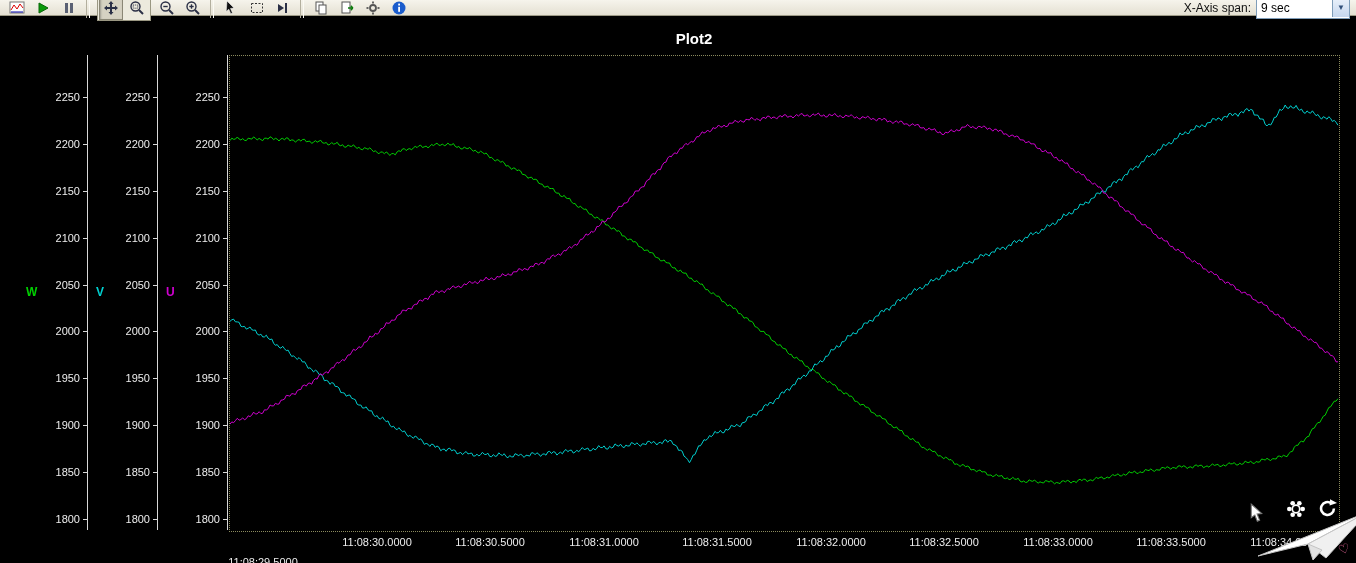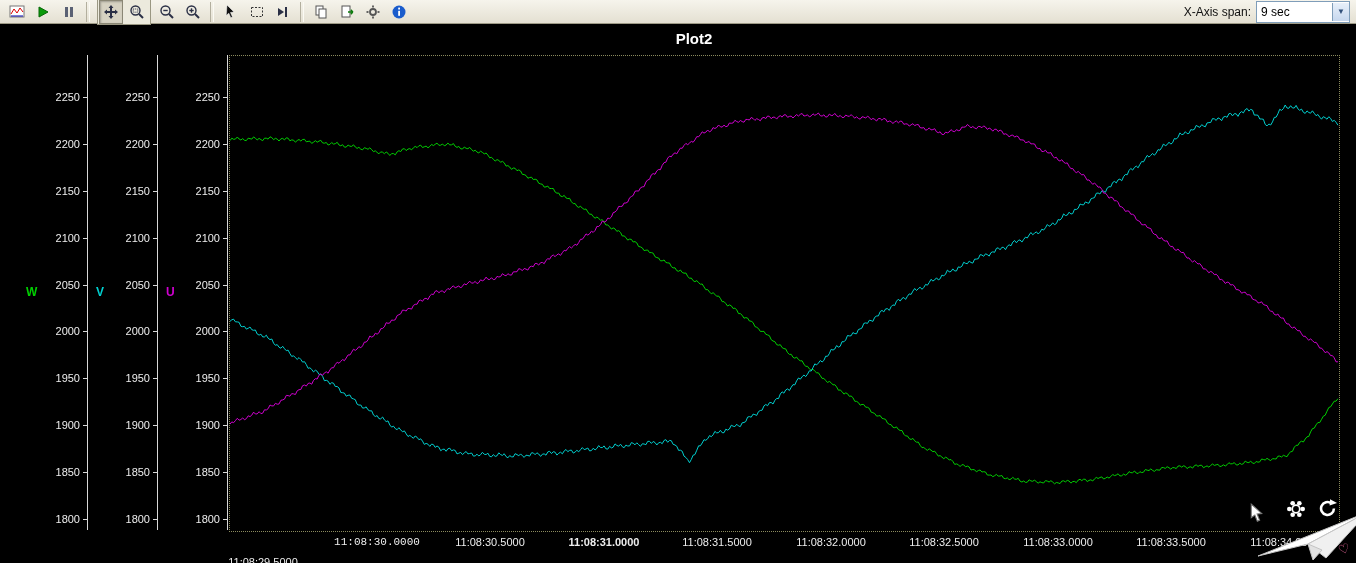--- a/index.html
+++ b/index.html
@@ -1,20 +1,20 @@
 <!DOCTYPE html>
 <html><head>
 <meta charset="utf-8">
 <style>
   html,body{margin:0;padding:0;background:#000;}
   #app{position:relative;width:1356px;height:563px;overflow:hidden;background:#000;
        font-family:"Liberation Sans",sans-serif;}
 
   
-  #toolbar{position:absolute;top:0;left:0;width:1356px;height:24px;
+  #toolbar{position:absolute;top:0;left:0;width:1356px;height:16px;
            background:linear-gradient(#f6f4ec,#e4e0d2);
            border-bottom:1px solid #9d9a86;display:flex;align-items:center;
            padding:0 4px;box-sizing:border-box;}
   .tb{width:24px;height:24px;border:1px solid transparent;background:transparent;
       padding:0;margin:0 1px;display:flex;align-items:center;justify-content:center;cursor:default;}
   .tb.pressed{border:1px solid #8a8775;background:#d6d2c2;
       box-shadow:inset 1px 1px 2px rgba(0,0,0,.25);}
   .tool-group{display:flex;border:1px solid #9a9782;margin:0 3px;background:#eceadd;}
   .sep{width:2px;height:20px;margin:0 4px;border-left:1px solid #b3af9e;border-right:1px solid #fbfaf4;}
   .tb-spacer{flex:1;}
@@ -224,23 +224,23 @@
     <div id="plot-area">
       <svg id="traces" width="1109" height="475" viewBox="0 0 1109 475">
           <polyline points="0.0,84.6 1.8,82.2 3.6,83.3 5.4,83.1 7.3,81.0 9.1,83.0 10.9,84.0 12.7,82.6 14.5,84.3 16.3,84.6 18.2,82.2 20.0,82.7 21.8,83.1 23.6,80.9 25.4,82.3 27.2,83.9 29.1,82.4 30.9,83.6 32.7,84.7 34.5,82.2 36.3,82.2 38.1,83.1 40.0,80.8 41.8,81.6 43.6,83.7 45.4,82.3 47.2,83.1 49.0,85.0 50.9,82.8 52.7,82.4 54.5,83.9 56.3,81.8 58.1,82.2 59.9,84.8 61.7,83.9 63.6,84.2 65.4,86.2 67.2,84.5 69.0,83.5 70.8,85.0 72.6,83.5 74.5,83.3 76.3,85.8 78.1,85.4 79.9,85.2 81.7,87.4 83.5,86.2 85.4,84.7 87.2,86.2 89.0,85.1 90.8,84.3 92.6,86.9 94.4,87.2 96.3,86.5 98.1,89.0 99.9,88.4 101.7,86.5 103.5,88.1 105.3,87.7 107.2,86.3 109.0,89.0 110.8,89.8 112.6,88.7 114.4,91.1 116.2,91.1 118.1,89.0 119.9,90.2 121.7,90.4 123.5,88.8 125.3,91.0 127.1,92.4 128.9,91.3 130.8,93.2 132.6,93.8 134.4,91.7 136.2,92.4 138.0,93.3 139.8,91.8 141.7,93.6 143.5,95.7 145.3,94.8 147.1,96.4 148.9,97.8 150.7,95.9 152.6,96.2 154.4,97.7 156.2,96.0 158.0,97.3 159.8,99.5 161.6,97.6 163.5,97.6 165.3,98.8 167.1,95.9 168.9,94.7 170.7,95.6 172.5,93.0 174.4,92.7 176.2,94.6 178.0,93.1 179.8,92.6 181.6,93.8 183.4,91.8 185.2,90.4 187.1,91.6 188.9,89.8 190.7,89.2 192.5,91.5 194.3,90.8 196.1,90.1 198.0,91.8 199.8,90.4 201.6,88.4 203.4,89.6 205.2,88.3 207.0,87.1 208.9,89.3 210.7,89.2 212.5,88.0 214.3,89.8 216.1,89.0 217.9,87.1 219.8,88.9 221.6,88.8 223.4,87.6 225.2,90.3 227.0,91.4 228.8,90.4 230.7,92.8 232.5,93.0 234.3,91.0 236.1,92.3 237.9,92.7 239.7,91.4 241.6,93.6 243.4,95.2 245.2,94.2 247.0,96.1 248.8,96.9 250.6,95.2 252.4,96.4 254.3,97.9 256.1,97.0 257.9,99.1 259.7,101.8 261.5,101.3 263.3,103.2 265.2,105.1 267.0,103.6 268.8,104.3 270.6,106.3 272.4,105.3 274.2,106.8 276.1,110.1 277.9,109.6 279.7,111.0 281.5,113.4 283.3,112.0 285.1,112.3 287.0,114.7 288.8,113.9 290.6,115.0 292.4,118.4 294.2,118.6 296.0,119.5 297.9,122.2 299.7,121.5 301.5,121.2 303.3,123.6 305.1,123.2 306.9,123.8 308.7,127.2 310.6,127.9 312.4,128.3 314.2,131.1 316.0,130.9 317.8,130.1 319.6,132.5 321.5,132.5 323.3,132.5 325.1,136.0 326.9,137.2 328.7,137.0 330.5,140.1 332.4,140.6 334.2,139.4 336.0,141.9 337.8,142.6 339.6,142.3 341.4,145.7 343.3,147.7 345.1,147.5 346.9,150.3 348.7,151.4 350.5,150.2 352.3,152.2 354.2,153.4 356.0,153.0 357.8,155.9 359.6,158.3 361.4,158.1 363.2,160.6 365.1,162.2 366.9,161.0 368.7,162.4 370.5,164.2 372.3,163.7 374.1,166.0 375.9,169.0 377.8,168.9 379.6,170.9 381.4,173.1 383.2,171.9 385.0,172.9 386.8,175.3 388.7,174.6 390.5,176.4 392.3,180.0 394.1,179.9 395.9,181.5 397.7,184.1 399.6,183.1 401.4,183.4 403.2,186.0 405.0,185.6 406.8,186.9 408.6,190.5 410.5,190.9 412.3,191.9 414.1,194.6 415.9,194.2 417.7,194.0 419.5,196.6 421.4,196.6 423.2,197.2 425.0,200.7 426.8,201.6 428.6,202.0 430.4,204.8 432.2,204.8 434.1,204.0 435.9,206.5 437.7,206.9 439.5,207.0 441.3,210.5 443.1,211.9 445.0,211.8 446.8,214.7 448.6,215.3 450.4,214.0 452.2,216.4 454.0,217.2 455.9,217.0 457.7,220.3 459.5,222.3 461.3,222.0 463.1,224.6 464.9,225.7 466.8,224.6 468.6,226.7 470.4,228.2 472.2,228.0 474.0,230.9 475.8,233.7 477.7,233.6 479.5,236.0 481.3,237.8 483.1,236.7 484.9,238.3 486.7,240.3 488.6,240.0 490.4,242.4 492.2,245.7 494.0,245.6 495.8,247.6 497.6,250.0 499.4,248.9 501.3,249.8 503.1,252.5 504.9,252.1 506.7,253.9 508.5,257.6 510.3,257.6 512.2,259.3 514.0,262.2 515.8,261.6 517.6,262.1 519.4,265.0 521.2,265.2 523.1,266.6 524.9,270.5 526.7,271.3 528.5,272.6 530.3,275.4 532.1,275.4 534.0,275.4 535.8,278.3 537.6,278.9 539.4,279.7 541.2,283.7 543.0,285.0 544.9,285.7 546.7,288.7 548.5,289.2 550.3,288.7 552.1,291.6 553.9,292.6 555.7,292.9 557.6,296.7 559.4,298.4 561.2,298.3 563.0,301.3 564.8,302.2 566.6,301.1 568.5,303.6 570.3,304.8 572.1,304.8 573.9,308.1 575.7,310.4 577.5,310.3 579.4,312.9 581.2,314.3 583.0,313.2 584.8,315.2 586.6,316.8 588.4,316.8 590.3,319.6 592.1,322.4 593.9,322.4 595.7,324.5 597.5,326.5 599.3,325.4 601.2,326.8 603.0,328.9 604.8,328.7 606.6,330.9 608.4,334.2 610.2,334.0 612.0,335.6 613.9,338.1 615.7,336.9 617.5,337.7 619.3,340.3 621.1,340.0 622.9,341.6 624.8,345.3 626.6,345.4 628.4,346.6 630.2,349.2 632.0,348.4 633.8,348.6 635.7,351.2 637.5,351.3 639.3,352.4 641.1,356.1 642.9,356.7 644.7,357.5 646.6,360.1 648.4,359.9 650.2,359.6 652.0,362.3 653.8,362.8 655.6,363.4 657.5,367.1 659.3,368.3 661.1,368.7 662.9,371.3 664.7,371.7 666.5,370.9 668.4,373.5 670.2,374.5 672.0,374.5 673.8,378.2 675.6,380.0 677.4,379.9 679.2,382.6 681.1,383.5 682.9,382.4 684.7,384.8 686.5,386.2 688.3,386.1 690.1,389.3 692.0,391.7 693.8,391.3 695.6,393.2 697.4,394.3 699.2,392.8 701.0,394.2 702.9,395.7 704.7,395.2 706.5,397.6 708.3,400.1 710.1,399.6 711.9,401.1 713.8,402.7 715.6,401.2 717.4,402.1 719.2,404.0 721.0,403.5 722.8,405.3 724.7,408.4 726.5,407.9 728.3,408.7 730.1,410.6 731.9,408.7 733.7,408.8 735.5,410.8 737.4,410.1 739.2,411.0 741.0,414.0 742.8,413.5 744.6,413.8 746.4,415.8 748.3,414.5 750.1,414.0 751.9,416.0 753.7,415.7 755.5,416.0 757.3,419.0 759.2,419.1 761.0,419.0 762.8,420.7 764.6,419.7 766.4,418.4 768.2,420.1 770.1,420.0 771.9,419.5 773.7,422.3 775.5,422.7 777.3,421.9 779.1,423.6 781.0,423.1 782.8,421.3 784.6,423.0 786.4,423.3 788.2,422.3 790.0,425.1 791.9,426.0 793.7,425.0 795.5,426.4 797.3,426.2 799.1,423.8 800.9,424.9 802.7,425.3 804.6,424.0 806.4,425.9 808.2,427.1 810.0,425.8 811.8,426.6 813.6,427.0 815.5,424.6 817.3,425.1 819.1,426.0 820.9,424.7 822.7,426.0 824.5,427.8 826.4,426.5 828.2,426.9 830.0,427.6 831.8,425.1 833.6,424.8 835.4,425.9 837.3,424.4 839.1,425.0 840.9,427.1 842.7,425.6 844.5,425.4 846.3,426.6 848.2,424.1 850.0,423.3 851.8,424.6 853.6,423.2 855.4,423.3 857.2,425.6 859.0,424.4 860.9,423.8 862.7,425.0 864.5,422.9 866.3,421.4 868.1,422.5 869.9,421.5 871.8,420.9 873.6,423.0 875.4,422.3 877.2,421.0 879.0,422.1 880.8,420.5 882.7,418.5 884.5,419.6 886.3,419.0 888.1,417.8 889.9,419.9 891.7,419.8 893.6,418.1 895.4,419.2 897.2,418.2 899.0,415.6 900.8,416.7 902.6,416.7 904.5,415.0 906.3,417.1 908.1,417.5 909.9,415.7 911.7,416.6 913.5,416.2 915.4,413.5 917.2,414.2 919.0,414.5 920.8,412.9 922.6,414.4 924.4,415.4 926.2,413.7 928.1,414.0 929.9,414.1 931.7,411.5 933.5,411.6 935.3,412.4 937.1,410.7 939.0,411.7 940.8,413.2 942.6,411.6 944.4,411.7 946.2,412.6 948.0,410.1 949.9,409.8 951.7,411.2 953.5,409.8 955.3,410.4 957.1,412.6 958.9,411.2 960.8,410.8 962.6,412.1 964.4,409.7 966.2,408.9 968.0,410.4 969.8,409.3 971.7,409.3 973.5,411.7 975.3,410.7 977.1,409.9 978.9,411.2 980.7,409.4 982.5,408.0 984.4,409.4 986.2,408.8 988.0,408.3 989.8,410.6 991.6,410.1 993.4,408.8 995.3,410.0 997.1,408.7 998.9,406.7 1000.7,407.9 1002.5,407.7 1004.3,406.6 1006.2,408.9 1008.0,408.9 1009.8,407.2 1011.6,408.4 1013.4,407.7 1015.2,405.1 1017.1,406.4 1018.9,406.6 1020.7,405.1 1022.5,407.1 1024.3,407.5 1026.1,405.5 1028.0,406.2 1029.8,405.8 1031.6,403.0 1033.4,403.5 1035.2,404.0 1037.0,402.3 1038.9,403.6 1040.7,404.6 1042.5,402.7 1044.3,402.8 1046.1,403.0 1047.9,400.2 1049.7,400.1 1051.6,401.0 1053.4,399.3 1055.2,400.1 1057.0,400.7 1058.8,397.6 1060.6,395.9 1062.5,395.3 1064.3,391.2 1066.1,389.3 1067.9,389.3 1069.7,386.3 1071.5,385.2 1073.4,386.0 1075.2,383.0 1077.0,380.8 1078.8,380.4 1080.6,375.9 1082.4,372.7 1084.3,372.1 1086.1,368.8 1087.9,366.5 1089.7,366.6 1091.5,363.4 1093.3,360.2 1095.2,359.2 1097.0,355.2 1098.8,351.5 1100.6,350.8 1102.4,348.0 1104.2,345.2 1106.0,345.2 1107.9,342.7" fill="none" stroke="#00d000" stroke-width="1" stroke-linejoin="round"></polyline>
           <polyline points="0.0,265.3 1.8,263.8 3.6,263.2 5.4,265.8 7.3,265.9 9.1,266.3 10.9,270.3 12.7,270.7 14.5,270.4 16.3,273.1 18.2,272.3 20.0,271.0 21.8,273.7 23.6,274.3 25.4,274.0 27.2,278.0 29.1,279.1 30.9,278.2 32.7,280.9 34.5,280.9 36.3,279.2 38.1,282.2 40.0,283.6 41.8,283.0 43.6,287.2 45.4,289.3 47.2,288.6 49.0,291.2 50.9,292.2 52.7,290.3 54.5,292.7 56.3,294.7 58.1,294.1 59.9,297.6 61.7,300.4 63.6,299.8 65.4,301.7 67.2,303.4 69.0,301.6 70.8,303.4 72.6,306.1 74.5,305.7 76.3,308.6 78.1,312.3 79.9,311.8 81.7,313.4 83.5,315.9 85.4,314.2 87.2,315.3 89.0,318.5 90.8,318.1 92.6,320.3 94.4,324.7 96.3,324.3 98.1,325.2 99.9,328.3 101.7,326.7 103.5,327.2 105.3,330.5 107.2,330.5 109.0,332.0 110.8,336.5 112.6,336.7 114.4,337.1 116.2,340.2 118.1,339.3 119.9,339.0 121.7,342.3 123.5,342.9 125.3,343.7 127.1,348.2 128.9,349.1 130.8,349.0 132.6,352.1 134.4,351.9 136.2,350.9 138.0,353.8 139.8,354.9 141.7,354.8 143.5,359.1 145.3,360.5 147.1,359.6 148.9,362.6 150.7,362.9 152.6,361.0 154.4,363.9 156.2,365.6 158.0,364.9 159.8,369.0 161.6,371.1 163.5,370.2 165.3,372.6 167.1,373.7 168.9,371.7 170.7,373.9 172.5,375.8 174.4,374.9 176.2,377.9 178.0,380.5 179.8,379.4 181.6,380.8 183.4,382.3 185.2,380.0 187.1,381.3 188.9,383.7 190.7,382.8 192.5,385.1 194.3,388.4 196.1,387.4 198.0,388.2 199.8,390.4 201.6,388.1 203.4,388.6 205.2,391.4 207.0,390.0 208.9,391.2 210.7,394.7 212.5,393.4 214.3,393.1 216.1,395.3 217.9,392.8 219.8,392.2 221.6,394.8 223.4,393.9 225.2,394.4 227.0,397.9 228.8,397.2 230.7,396.4 232.5,398.6 234.3,396.9 236.1,395.5 237.9,397.9 239.7,397.5 241.6,397.0 243.4,400.1 245.2,399.9 247.0,398.2 248.8,400.0 250.6,398.7 252.4,396.3 254.3,398.3 256.1,398.5 257.9,397.2 259.7,400.4 261.5,400.8 263.3,398.6 265.2,400.4 267.0,399.8 268.8,396.8 270.6,398.6 272.4,399.4 274.2,397.7 276.1,400.6 277.9,401.8 279.7,399.6 281.5,400.8 283.3,400.9 285.1,397.7 287.0,398.6 288.8,399.8 290.6,397.9 292.4,399.8 294.2,401.4 296.0,399.2 297.9,399.5 299.7,400.1 301.5,396.8 303.3,396.9 305.1,398.7 306.9,396.8 308.7,398.0 310.6,400.4 312.4,398.2 314.2,397.9 316.0,399.2 317.8,395.9 319.6,395.3 321.5,397.6 323.3,395.7 325.1,396.2 326.9,399.1 328.7,397.3 330.5,396.2 332.4,397.8 334.2,394.9 336.0,393.5 337.8,395.7 339.6,394.4 341.4,394.1 343.3,397.1 345.1,396.0 346.9,394.3 348.7,395.8 350.5,393.7 352.3,391.6 354.2,393.6 356.0,393.0 357.8,392.0 359.6,394.9 361.4,394.6 363.2,392.3 365.1,393.9 366.9,392.4 368.7,389.6 370.5,391.5 372.3,391.6 374.1,389.9 375.9,392.8 377.8,393.1 379.6,390.3 381.4,391.9 383.2,391.2 385.0,387.9 386.8,389.4 388.7,390.2 390.5,388.2 392.3,390.7 394.1,391.7 395.9,389.1 397.7,390.0 399.6,389.9 401.4,386.6 403.2,387.3 405.0,388.8 406.8,386.8 408.6,388.6 410.5,390.3 412.3,387.8 414.1,388.0 415.9,388.7 417.7,385.4 419.5,385.3 421.4,387.4 423.2,385.5 425.0,386.5 426.8,389.0 428.6,386.8 430.4,386.3 432.2,387.7 434.1,384.4 435.9,383.7 437.7,386.3 439.5,384.4 441.3,384.7 443.1,388.3 445.0,389.0 446.8,390.3 448.6,394.4 450.4,394.2 452.2,395.2 454.0,400.1 455.9,401.5 457.7,403.6 459.5,406.7 461.3,403.4 463.1,399.2 464.9,398.6 466.8,394.2 468.6,389.8 470.4,389.8 472.2,387.0 474.0,383.7 475.8,384.3 477.7,382.7 479.5,379.6 481.3,380.7 483.1,378.8 484.9,375.4 486.7,376.9 488.6,376.6 490.4,374.3 492.2,376.7 494.0,376.7 495.8,373.2 497.6,374.1 499.4,373.0 501.3,369.2 503.1,370.2 504.9,370.6 506.7,368.2 508.5,370.0 510.3,370.6 512.2,366.8 514.0,366.5 515.8,365.5 517.6,361.1 519.4,360.6 521.2,361.2 523.1,358.1 524.9,358.6 526.7,359.4 528.5,355.6 530.3,354.5 532.1,354.2 534.0,349.8 535.8,348.5 537.6,349.7 539.4,346.7 541.2,346.5 543.0,348.0 544.9,344.3 546.7,342.4 548.5,342.6 550.3,338.0 552.1,335.8 553.9,337.2 555.7,334.0 557.6,332.9 559.4,334.5 561.2,331.3 563.0,328.6 564.8,328.9 566.6,324.9 568.5,322.0 570.3,323.2 572.1,320.8 573.9,319.0 575.7,320.6 577.5,318.2 579.4,314.8 581.2,315.0 583.0,311.6 584.8,307.9 586.6,308.9 588.4,307.1 590.3,304.5 592.1,306.0 593.9,304.4 595.7,300.2 597.5,300.3 599.3,297.7 601.2,293.3 603.0,294.1 604.8,293.0 606.6,289.6 608.4,291.1 610.2,290.3 612.0,285.7 613.9,285.8 615.7,284.0 617.5,279.5 619.3,279.9 621.1,279.8 622.9,276.6 624.8,277.6 626.6,277.7 628.4,273.5 630.2,272.9 632.0,271.9 633.8,267.4 635.7,266.9 637.5,267.4 639.3,264.3 641.1,264.6 642.9,265.4 644.7,261.3 646.6,260.0 648.4,259.9 650.2,255.6 652.0,254.4 653.8,255.9 655.6,252.9 657.5,252.7 659.3,254.4 661.1,250.7 662.9,248.9 664.7,249.5 666.5,245.2 668.4,243.2 670.2,245.1 672.0,242.4 673.8,241.5 675.6,243.4 677.4,240.3 679.2,237.9 681.1,238.4 682.9,235.1 684.7,232.5 686.5,234.5 688.3,232.7 690.1,231.2 692.0,233.3 693.8,231.4 695.6,228.4 697.4,229.2 699.2,226.5 701.0,223.3 702.9,225.0 704.7,223.9 706.5,221.8 708.3,223.9 710.1,222.8 711.9,219.1 713.8,219.9 715.6,218.0 717.4,214.1 719.2,215.8 721.0,215.5 722.8,212.9 724.7,215.0 726.5,214.9 728.3,210.9 730.1,211.4 731.9,210.3 733.7,206.3 735.5,207.3 737.4,207.7 739.2,205.1 741.0,206.5 742.8,207.1 744.6,203.2 746.4,203.1 748.3,202.7 750.1,198.7 751.9,199.0 753.7,200.3 755.5,197.8 757.3,198.6 759.2,200.1 761.0,196.6 762.8,195.8 764.6,196.3 766.4,192.4 768.2,191.8 770.1,193.8 771.9,191.3 773.7,191.4 775.5,193.7 777.3,190.3 779.1,188.8 781.0,189.8 782.8,186.1 784.6,184.5 786.4,186.8 788.2,184.5 790.0,183.9 791.9,186.1 793.7,183.4 795.5,181.1 797.3,182.0 799.1,179.0 800.9,176.5 802.7,178.7 804.6,177.2 806.4,175.8 808.2,178.0 810.0,176.2 811.8,173.2 813.6,174.1 815.5,171.7 817.3,168.5 819.1,170.3 820.9,169.2 822.7,166.8 824.5,168.7 826.4,167.5 828.2,163.5 830.0,164.1 831.8,162.1 833.6,157.9 835.4,159.5 837.3,159.1 839.1,156.2 840.9,158.0 842.7,157.6 844.5,153.3 846.3,153.5 848.2,152.2 850.0,148.0 851.8,148.7 853.6,148.9 855.4,145.9 857.2,146.8 859.0,147.2 860.9,142.9 862.7,142.2 864.5,141.6 866.3,137.3 868.1,137.0 869.9,138.0 871.8,134.9 873.6,135.2 875.4,136.3 877.2,132.1 879.0,130.7 880.8,130.8 882.7,126.5 884.5,125.4 886.3,126.9 888.1,123.8 889.9,123.1 891.7,124.8 893.6,120.6 895.4,118.4 897.2,118.8 899.0,114.5 900.8,112.4 902.6,114.1 904.5,111.4 906.3,110.1 908.1,111.8 909.9,108.4 911.7,105.5 913.5,105.9 915.4,102.4 917.2,99.4 919.0,101.1 920.8,99.3 922.6,97.4 924.4,99.3 926.2,97.0 928.1,93.6 929.9,94.2 931.7,91.6 933.5,87.9 935.3,89.8 937.1,88.7 939.0,86.2 940.8,88.1 942.6,86.7 944.4,82.5 946.2,83.1 948.0,81.2 949.9,76.9 951.7,78.6 953.5,78.2 955.3,75.7 957.1,77.6 958.9,77.5 960.8,73.6 962.6,74.0 964.4,73.3 966.2,69.4 968.0,70.5 969.8,71.3 971.7,68.7 973.5,70.0 975.3,70.8 977.1,66.9 978.9,66.6 980.7,66.5 982.5,62.6 984.4,62.9 986.2,64.4 988.0,61.9 989.8,62.7 991.6,64.7 993.4,61.1 995.3,60.4 997.1,61.3 998.9,57.7 1000.7,57.4 1002.5,59.9 1004.3,57.7 1006.2,57.8 1008.0,60.4 1009.8,57.0 1011.6,55.6 1013.4,56.9 1015.2,53.7 1017.1,52.5 1018.9,55.1 1020.7,53.4 1022.5,54.1 1024.3,59.1 1026.1,59.0 1028.0,59.3 1029.8,63.0 1031.6,63.0 1033.4,63.3 1035.2,68.4 1037.0,69.9 1038.9,68.0 1040.7,69.0 1042.5,65.9 1044.3,61.4 1046.1,61.2 1047.9,57.8 1049.7,53.3 1051.6,54.4 1053.4,52.6 1055.2,49.0 1057.0,52.0 1058.8,52.3 1060.6,49.7 1062.5,52.0 1064.3,52.0 1066.1,49.4 1067.9,52.8 1069.7,54.3 1071.5,53.1 1073.4,56.3 1075.2,57.4 1077.0,54.9 1078.8,56.5 1080.6,57.2 1082.4,54.8 1084.3,57.4 1086.1,59.7 1087.9,58.5 1089.7,61.1 1091.5,63.2 1093.3,60.7 1095.2,61.7 1097.0,63.2 1098.8,60.7 1100.6,62.4 1102.4,65.5 1104.2,64.3 1106.0,66.2 1107.9,69.2" fill="none" stroke="#00d0d0" stroke-width="1" stroke-linejoin="round"></polyline>
           <polyline points="0.0,368.1 1.8,365.9 3.6,366.7 5.4,364.6 7.3,362.3 9.1,364.2 10.9,363.5 12.7,361.9 14.5,363.8 16.3,362.7 18.2,359.8 20.0,360.6 21.8,359.1 23.6,356.1 25.4,358.0 27.2,357.9 29.1,355.7 30.9,357.6 32.7,357.2 34.5,353.8 36.3,354.0 38.1,352.7 40.0,349.0 41.8,349.9 43.6,349.9 45.4,347.3 47.2,348.2 49.0,348.0 50.9,344.3 52.7,343.9 54.5,343.1 56.3,339.4 58.1,339.6 59.9,340.2 61.7,337.6 63.6,337.9 65.4,338.5 67.2,334.8 69.0,333.7 70.8,333.5 72.6,329.7 74.5,329.0 76.3,330.1 78.1,327.4 79.9,327.0 81.7,328.2 83.5,324.4 85.4,322.7 87.2,323.0 89.0,319.2 90.8,317.9 92.6,319.3 94.4,316.9 96.3,315.8 98.1,317.2 99.9,314.0 101.7,311.7 103.5,311.8 105.3,308.5 107.2,306.2 109.0,307.3 110.8,305.3 112.6,303.5 114.4,304.7 116.2,302.0 118.1,298.9 119.9,299.0 121.7,296.2 123.5,293.2 125.3,294.4 127.1,293.0 128.9,290.6 130.8,291.8 132.6,289.8 134.4,286.1 136.2,286.1 138.0,283.9 139.8,280.0 141.7,281.1 143.5,280.2 145.3,277.2 147.1,278.2 148.9,276.8 150.7,272.8 152.6,272.4 154.4,270.8 156.2,266.7 158.0,267.3 159.8,267.0 161.6,264.0 163.5,264.3 165.3,263.7 167.1,259.6 168.9,258.7 170.7,257.8 172.5,254.1 174.4,254.3 176.2,255.0 178.0,252.4 179.8,252.6 181.6,253.1 183.4,249.4 185.2,248.3 187.1,248.2 188.9,244.6 190.7,244.1 192.5,245.3 194.3,242.7 196.1,242.3 198.0,243.6 199.8,239.9 201.6,238.2 203.4,238.5 205.2,235.3 207.0,234.7 208.9,236.8 210.7,235.2 212.5,234.8 214.3,236.8 216.1,234.3 217.9,232.5 219.8,233.5 221.6,231.2 223.4,229.8 225.2,231.9 227.0,230.9 228.8,229.9 230.7,232.0 232.5,230.1 234.3,227.8 236.1,228.8 237.9,227.1 239.7,225.1 241.6,227.2 243.4,226.9 245.2,225.4 247.0,227.6 248.8,226.6 250.6,223.8 252.4,224.8 254.3,223.8 256.1,221.1 257.9,223.3 259.7,223.5 261.5,221.7 263.3,223.6 265.2,223.3 267.0,220.4 268.8,221.0 270.6,220.6 272.4,217.7 274.2,219.1 276.1,219.8 277.9,217.7 279.7,218.9 281.5,219.1 283.3,215.9 285.1,215.8 287.0,215.7 288.8,212.6 290.6,213.3 292.4,214.6 294.2,212.5 296.0,213.1 297.9,214.1 299.7,210.9 301.5,210.2 303.3,210.7 305.1,207.5 306.9,207.5 308.7,209.1 310.6,206.7 312.4,206.4 314.2,207.7 316.0,204.3 317.8,202.7 319.6,203.2 321.5,200.0 323.3,199.0 325.1,200.7 326.9,198.8 328.7,197.9 330.5,199.4 332.4,196.6 334.2,194.3 336.0,194.9 337.8,192.3 339.6,190.6 341.4,192.0 343.3,190.2 345.1,188.2 346.9,189.3 348.7,186.6 350.5,183.3 352.3,183.3 354.2,180.8 356.0,177.9 357.8,179.1 359.6,177.8 361.4,175.2 363.2,176.4 365.1,174.4 366.9,170.4 368.7,170.5 370.5,168.6 372.3,165.0 374.1,166.1 375.9,165.3 377.8,162.1 379.6,162.6 381.4,161.0 383.2,156.7 385.0,156.0 386.8,154.3 388.7,150.4 390.5,150.5 392.3,150.2 394.1,147.0 395.9,147.0 397.7,146.1 399.6,141.8 401.4,140.5 403.2,139.4 405.0,135.3 406.8,134.9 408.6,135.1 410.5,131.8 412.3,130.9 414.1,130.6 415.9,126.1 417.7,123.9 419.5,123.3 421.4,118.8 423.2,117.6 425.0,118.3 426.8,114.9 428.6,113.5 430.4,113.7 432.2,109.4 434.1,106.6 435.9,106.2 437.7,102.1 439.5,100.2 441.3,100.8 443.1,98.2 445.0,96.8 446.8,97.8 448.6,94.7 450.4,92.1 452.2,92.3 454.0,89.4 455.9,87.4 457.7,88.7 459.5,87.2 461.3,85.2 463.1,86.3 464.9,83.9 466.8,80.6 468.6,80.8 470.4,78.6 472.2,75.8 474.0,77.1 475.8,76.2 477.7,74.0 479.5,75.9 481.3,74.7 483.1,71.6 484.9,72.5 486.7,71.5 488.6,69.0 490.4,70.8 492.2,71.1 494.0,69.1 495.8,70.7 497.6,70.2 499.4,67.0 501.3,67.3 503.1,66.9 504.9,64.3 506.7,65.5 508.5,66.4 510.3,64.4 512.2,65.6 514.0,66.2 515.8,63.4 517.6,63.5 519.4,64.0 521.2,61.5 523.1,62.5 524.9,64.4 526.7,62.7 528.5,63.5 530.3,64.8 532.1,62.0 534.0,61.4 535.8,62.6 537.6,60.0 539.4,60.4 541.2,62.7 543.0,61.1 544.9,61.3 546.7,63.1 548.5,60.7 550.3,59.7 552.1,61.1 553.9,58.9 555.7,58.8 557.6,61.3 559.4,60.4 561.2,60.1 563.0,62.0 564.8,60.2 566.6,58.6 568.5,60.0 570.3,58.3 572.1,57.5 573.9,60.0 575.7,59.7 577.5,58.8 579.4,60.9 581.2,59.9 583.0,57.8 584.8,59.3 586.6,58.4 588.4,57.0 590.3,59.7 592.1,60.1 593.9,58.8 595.7,61.1 597.5,60.7 599.3,58.1 601.2,59.5 603.0,59.3 604.8,57.4 606.6,59.8 608.4,60.8 610.2,59.4 612.0,61.4 613.9,61.5 615.7,59.1 617.5,60.0 619.3,60.4 621.1,58.6 622.9,60.4 624.8,62.1 626.6,60.8 628.4,62.4 630.2,63.2 632.0,60.8 633.8,61.1 635.7,62.1 637.5,60.2 639.3,61.4 641.1,63.7 642.9,62.4 644.7,63.4 646.6,65.0 648.4,62.6 650.2,62.5 652.0,64.3 653.8,62.3 655.6,63.1 657.5,66.0 659.3,65.0 661.1,65.5 662.9,67.6 664.7,65.7 666.5,65.0 668.4,66.8 670.2,65.2 672.0,65.4 673.8,68.3 675.6,67.9 677.4,67.9 679.2,70.1 681.1,68.8 682.9,67.7 684.7,69.6 686.5,68.7 688.3,68.5 690.1,71.6 692.0,72.0 693.8,71.6 695.6,74.2 697.4,73.6 699.2,71.9 701.0,73.9 702.9,73.6 704.7,72.7 706.5,75.8 708.3,76.7 710.1,75.8 711.9,78.4 713.8,78.5 715.6,76.1 717.4,76.8 719.2,76.0 721.0,73.6 722.8,75.2 724.7,75.7 726.5,73.6 728.3,74.7 730.1,74.3 731.9,71.1 733.7,71.2 735.5,70.9 737.4,68.5 739.2,70.0 741.0,71.8 742.8,70.5 744.6,71.9 746.4,72.8 748.3,70.4 750.1,70.6 751.9,71.7 753.7,69.9 755.5,71.0 757.3,73.4 759.2,72.1 761.0,73.1 762.8,75.2 764.6,73.2 766.4,73.3 768.2,75.5 770.1,74.1 771.9,75.1 773.7,78.3 775.5,77.8 777.3,78.6 779.1,80.9 781.0,79.4 782.8,79.0 784.6,81.1 786.4,80.1 788.2,80.6 790.0,83.8 791.9,83.9 793.7,84.1 795.5,86.7 797.3,86.2 799.1,85.5 800.9,87.9 802.7,87.8 804.6,88.0 806.4,91.6 808.2,92.6 810.0,92.5 811.8,95.5 813.6,95.5 815.5,94.2 817.3,96.7 819.1,97.0 820.9,96.6 822.7,100.2 824.5,101.8 826.4,101.3 828.2,104.2 830.0,105.1 831.8,103.7 833.6,106.1 835.4,107.3 837.3,106.9 839.1,110.3 840.9,112.7 842.7,112.5 844.5,115.2 846.3,116.7 848.2,115.4 850.0,117.2 851.8,118.9 853.6,118.4 855.4,121.1 857.2,124.2 859.0,123.9 860.9,126.2 862.7,128.3 864.5,127.2 866.3,128.7 868.1,131.2 869.9,130.9 871.8,133.3 873.6,137.1 875.4,137.1 877.2,139.2 879.0,142.2 880.8,141.1 882.7,141.9 884.5,144.9 886.3,144.6 888.1,146.4 889.9,150.5 891.7,150.9 893.6,152.5 895.4,155.4 897.2,154.9 899.0,155.2 900.8,158.2 902.6,158.3 904.5,159.5 906.3,163.6 908.1,164.6 909.9,165.6 911.7,168.7 913.5,168.8 915.4,168.5 917.2,171.4 919.0,172.0 920.8,172.6 922.6,176.7 924.4,178.3 926.2,178.7 928.1,182.0 929.9,182.6 931.7,181.6 933.5,184.3 935.3,185.1 937.1,184.9 939.0,188.7 940.8,190.7 942.6,190.4 944.4,193.4 946.2,194.4 948.0,193.0 949.9,195.3 951.7,196.6 953.5,196.4 955.3,199.6 957.1,202.1 958.9,201.9 960.8,204.4 962.6,206.0 964.4,204.6 966.2,206.3 968.0,208.0 969.8,207.6 971.7,210.1 973.5,213.1 975.3,212.8 977.1,214.7 978.9,216.8 980.7,215.4 982.5,216.4 984.4,218.7 986.2,218.2 988.0,220.1 989.8,223.7 991.6,223.4 993.4,224.8 995.3,227.5 997.1,226.1 998.9,226.5 1000.7,229.1 1002.5,228.6 1004.3,229.9 1006.2,233.6 1008.0,233.7 1009.8,234.6 1011.6,237.2 1013.4,236.4 1015.2,236.2 1017.1,238.8 1018.9,238.7 1020.7,239.4 1022.5,243.1 1024.3,243.8 1026.1,244.3 1028.0,246.9 1029.8,246.7 1031.6,245.8 1033.4,248.5 1035.2,249.2 1037.0,249.6 1038.9,253.6 1040.7,255.2 1042.5,255.4 1044.3,258.4 1046.1,259.1 1047.9,258.0 1049.7,260.9 1051.6,262.1 1053.4,262.0 1055.2,265.8 1057.0,268.0 1058.8,267.9 1060.6,270.8 1062.5,272.0 1064.3,270.9 1066.1,273.2 1067.9,274.8 1069.7,274.6 1071.5,277.8 1073.4,280.4 1075.2,280.2 1077.0,282.5 1078.8,284.2 1080.6,282.9 1082.4,284.5 1084.3,286.5 1086.1,286.3 1087.9,288.9 1089.7,292.1 1091.5,292.1 1093.3,294.2 1095.2,296.7 1097.0,295.6 1098.8,296.9 1100.6,299.6 1102.4,299.6 1104.2,301.8 1106.0,305.8 1107.9,305.8" fill="none" stroke="#d000d0" stroke-width="1" stroke-linejoin="round"></polyline>
         </svg>
     </div>
 
     <div id="x-axis">
         <div class="xtick-label" style="left: 201px; top: 508px; position: absolute; margin-top: 20px;">11:08:29.5000</div>
-        <div class="xtick-label" style="left: 315px; top: 508px; position: absolute; font-family: Liberation Mono, monospace;">11:08:30.0000</div>
+        <div class="xtick-label" style="left: 315px; top: 508px; position: absolute;">11:08:30.0000</div>
         <div class="xtick-label" style="left: 428px; top: 508px; position: absolute;">11:08:30.5000</div>
-        <div class="xtick-label" style="left: 542px; top: 508px; position: absolute; font-weight: bold;">11:08:31.0000</div>
+        <div class="xtick-label" style="left: 542px; top: 508px; position: absolute;">11:08:31.0000</div>
         <div class="xtick-label" style="left: 655px; top: 508px; position: absolute;">11:08:31.5000</div>
         <div class="xtick-label" style="left: 769px; top: 508px; position: absolute;">11:08:32.0000</div>
         <div class="xtick-label" style="left: 882px; top: 508px; position: absolute;">11:08:32.5000</div>
         <div class="xtick-label" style="left: 996px; top: 508px; position: absolute;">11:08:33.0000</div>
         <div class="xtick-label" style="left: 1109px; top: 508px; position: absolute;">11:08:33.5000</div>
         <div class="xtick-label" style="left: 1223px; top: 508px; position: absolute;">11:08:34.0000</div>
       </div>
 
     <svg class="ovl" style="left:1233px;top:475px" width="15" height="21" viewBox="0 0 14 20">
       <path d="M2 1 L12 10 L7.6 10.4 L10 16.5 L7.8 17.4 L5.4 11.4 L2 14 Z" fill="#fff" stroke="#777"></path>

